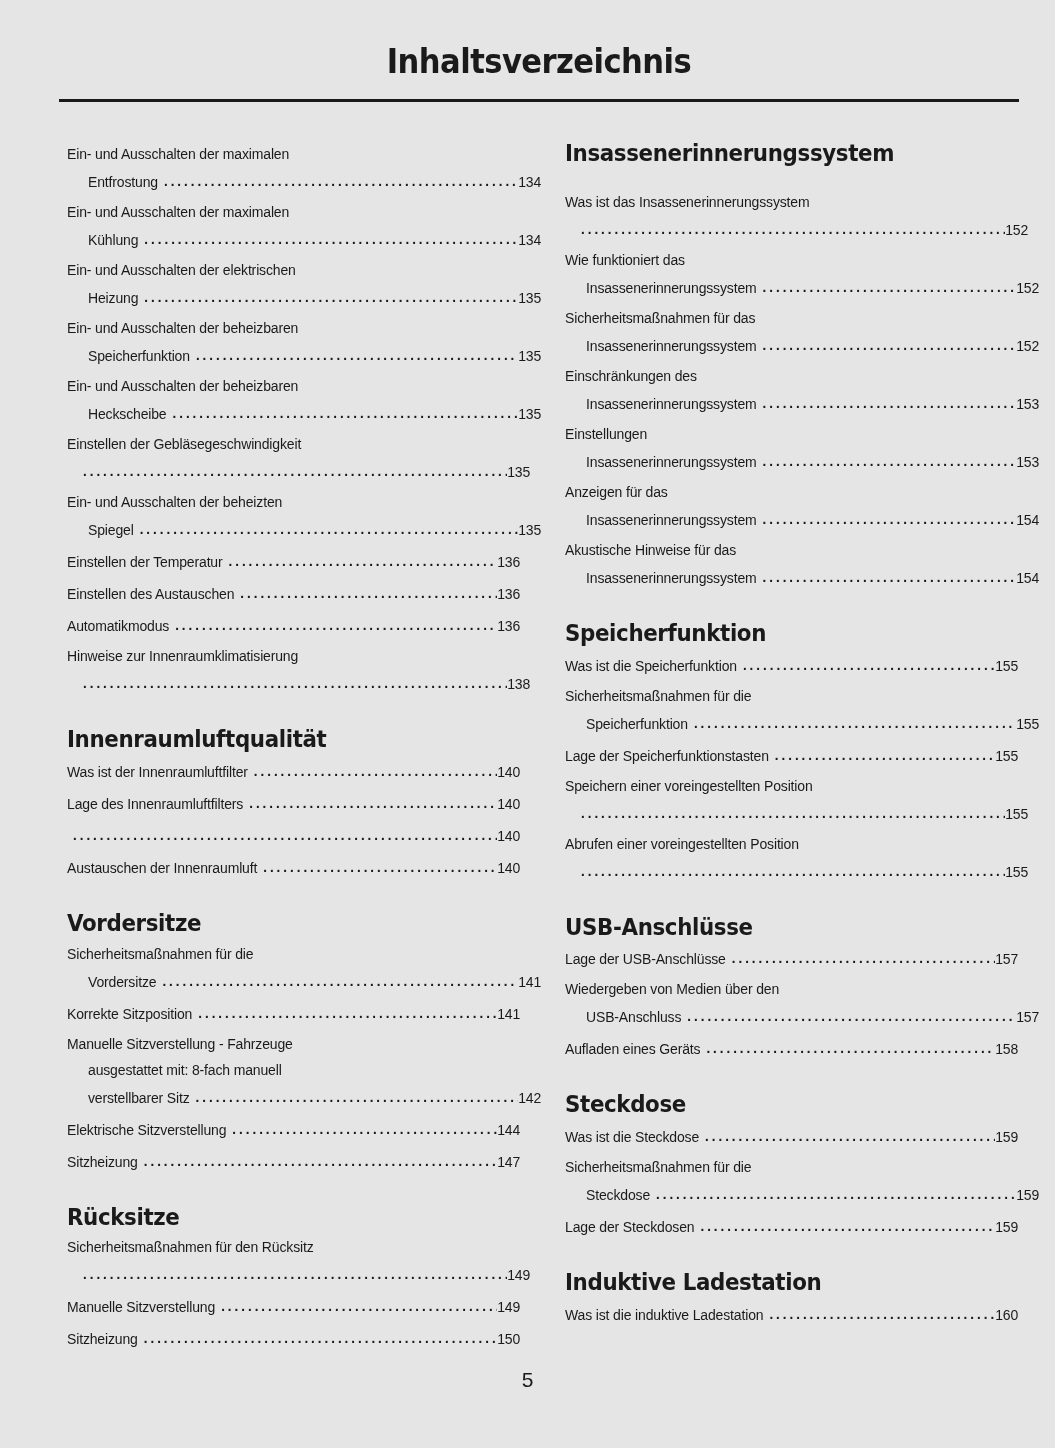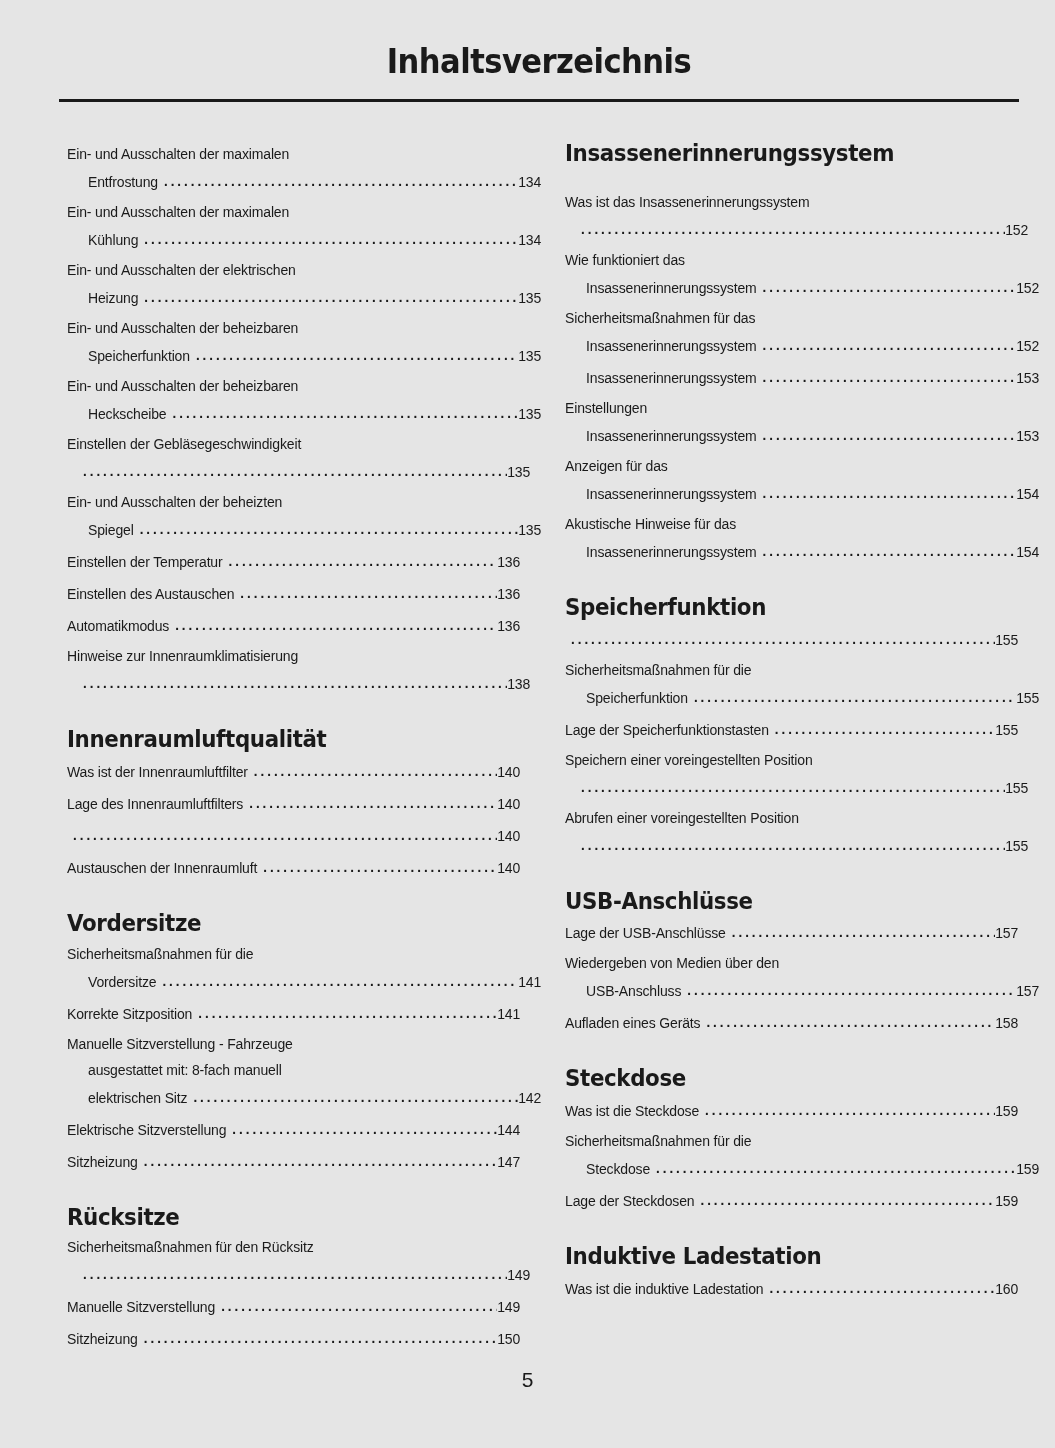--- a/index.html
+++ b/index.html
@@ -286,21 +286,21 @@
           </div>
         </div>
         <div class="entry">
           <div class="eline plain">
             <span class="etext">Manuelle Sitzverstellung - Fahrzeuge</span>
           </div>
           <div class="eline ind plain">
             <span class="etext">ausgestattet mit: 8-fach manuell</span>
           </div>
           <div class="eline ind">
-            <span class="etext">elektrischen Sitz</span>
+            <span class="etext">verstellbarer Sitz</span>
             <span class="leader"></span>
             <span class="epage">142</span>
           </div>
         </div>
         <div class="entry">
           <div class="eline">
             <span class="etext">Elektrische Sitzverstellung</span>
             <span class="leader"></span>
             <span class="epage">144</span>
           </div>
@@ -364,20 +364,23 @@
           <div class="eline plain">
             <span class="etext">Sicherheitsmaßnahmen für das</span>
           </div>
           <div class="eline ind">
             <span class="etext">Insassenerinnerungssystem</span>
             <span class="leader"></span>
             <span class="epage">152</span>
           </div>
         </div>
         <div class="entry">
+          <div class="eline plain">
+            <span class="etext">Einschränkungen des</span>
+          </div>
           <div class="eline ind">
             <span class="etext">Insassenerinnerungssystem</span>
             <span class="leader"></span>
             <span class="epage">153</span>
           </div>
         </div>
         <div class="entry">
           <div class="eline plain">
             <span class="etext">Einstellungen</span>
           </div>
@@ -403,20 +406,21 @@
           </div>
           <div class="eline ind">
             <span class="etext">Insassenerinnerungssystem</span>
             <span class="leader"></span>
             <span class="epage">154</span>
           </div>
         </div>
         <div class="sec-head gap-top">Speicherfunktion</div>
         <div class="entry">
           <div class="eline">
+            <span class="etext">Was ist die Speicherfunktion</span>
             <span class="leader"></span>
             <span class="epage">155</span>
           </div>
         </div>
         <div class="entry">
           <div class="eline plain">
             <span class="etext">Sicherheitsmaßnahmen für die</span>
           </div>
           <div class="eline ind">
             <span class="etext">Speicherfunktion</span>

